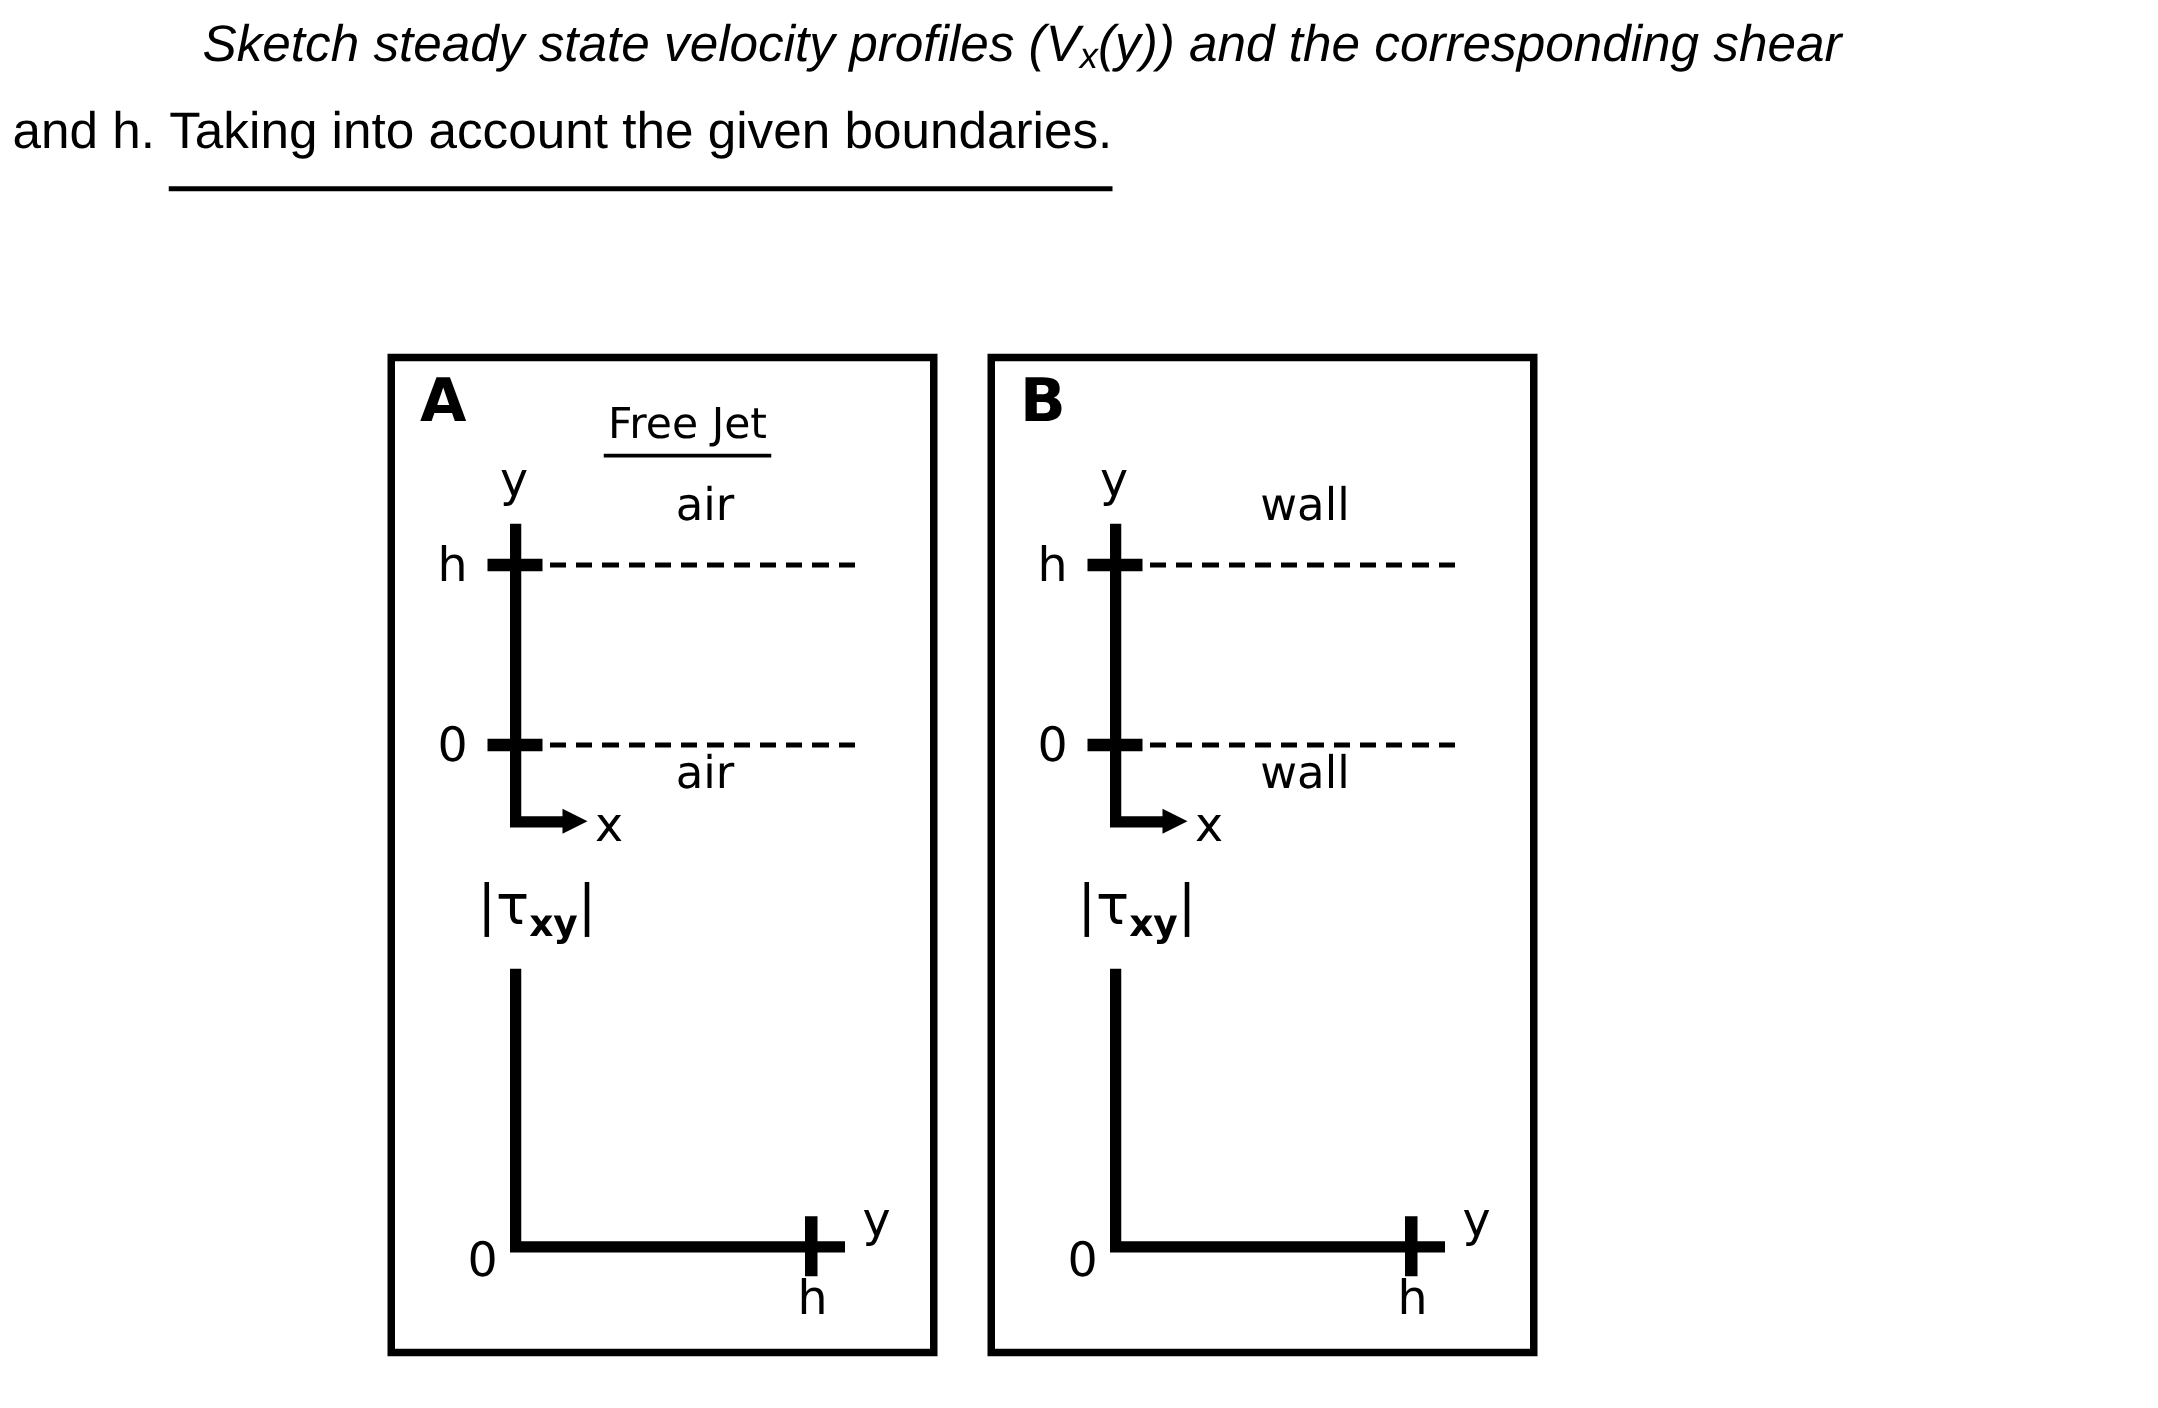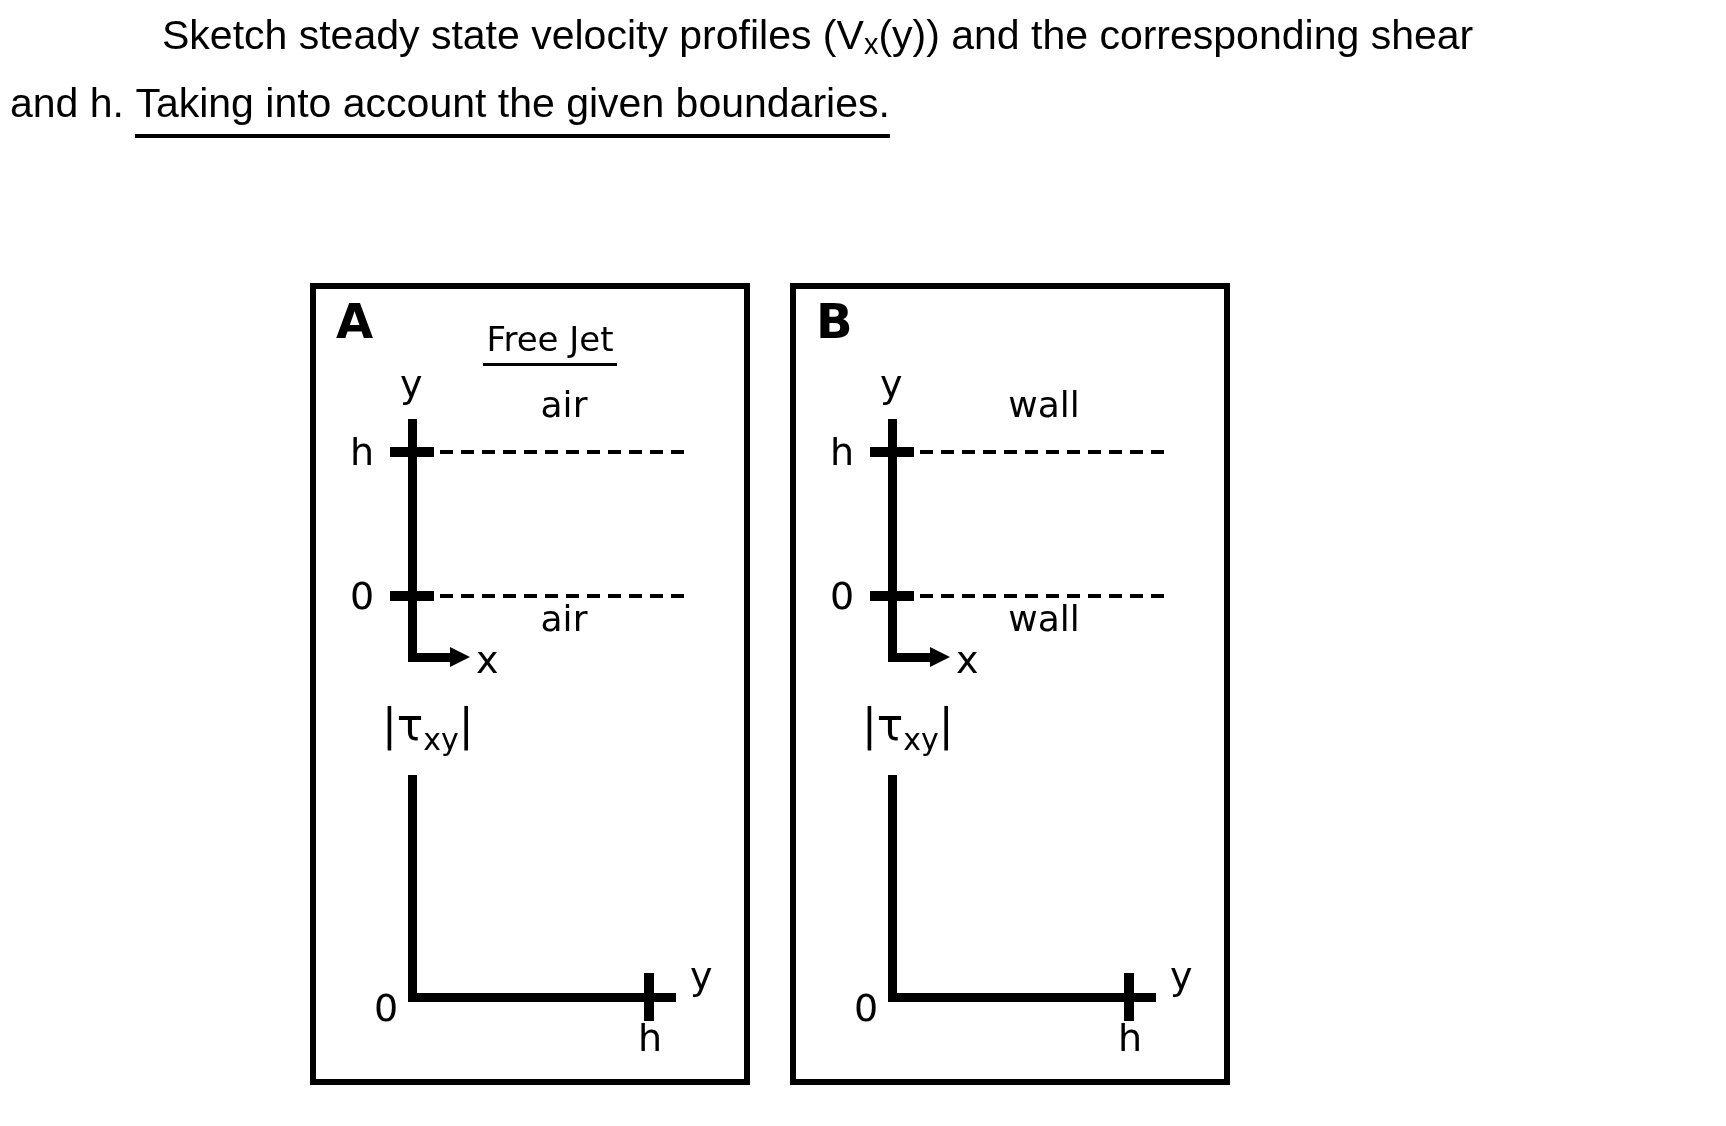--- a/index.html
+++ b/index.html
@@ -12,26 +12,26 @@
     overflow: hidden;
   }
   .page { position: absolute; left: 0; top: 0; width: 1726px; height: 1126px; background: #ffffff; }
 
   
   .problem {
     position: absolute; left: 10px; top: 6px; width: 1712px;
     font-size: 41px; line-height: 59px; color: #000;
   }
   .pline { white-space: nowrap; }
-  .pline-1 { padding-left: 152px; }
+  .pline-1 { padding-left: 152px; font-style: italic; }
   .vsub { font-size: 29px; vertical-align: -5px; }
   .ul-part {
     display: inline-block;
     border-bottom: 4px solid #000;
-    padding-bottom: 1px;
+    padding-bottom: 15px;
   }
 
   
   .panel {
     position: absolute; top: 283px; width: 440px; height: 802px;
     border: 6px solid #000; box-sizing: border-box; background: #fff;
     font-family: "DejaVu Sans", sans-serif;
   }
   .panel-a { left: 310px; }
   .panel-b { left: 790px; }
@@ -72,21 +72,21 @@
     left: 134px; top: 358px; width: 0; height: 0;
     border-left: 20px solid #000;
     border-top: 10px solid transparent;
     border-bottom: 10px solid transparent;
   }
   .xlbl    { left: 160px; top: 352px; }
 
   
   .taulbl   { left: 66px;  top: 414px; font-size: 44px; line-height: 1; }
   .taulbl span { position: static; }
-  .tausub   { font-size: 30px; vertical-align: -10px; }
+  .tausub   { font-size: 30px; vertical-align: -10px; font-weight: bold; }
   .tau-v    { left: 92px;  top: 486px; width: 9px;   height: 226px; background: #000; }
   .tau-h    { left: 92px;  top: 704px; width: 268px; height: 9px;   background: #000; }
   .tau-tick { left: 328px; top: 684px; width: 10px;  height: 48px;  background: #000; }
   .tau-y    { left: 374px; top: 668px; }
   .tau-0    { left: 58px;  top: 700px; }
   .tau-hlbl { left: 322px; top: 730px; }
 </style>
 </head>
 <body>
 

